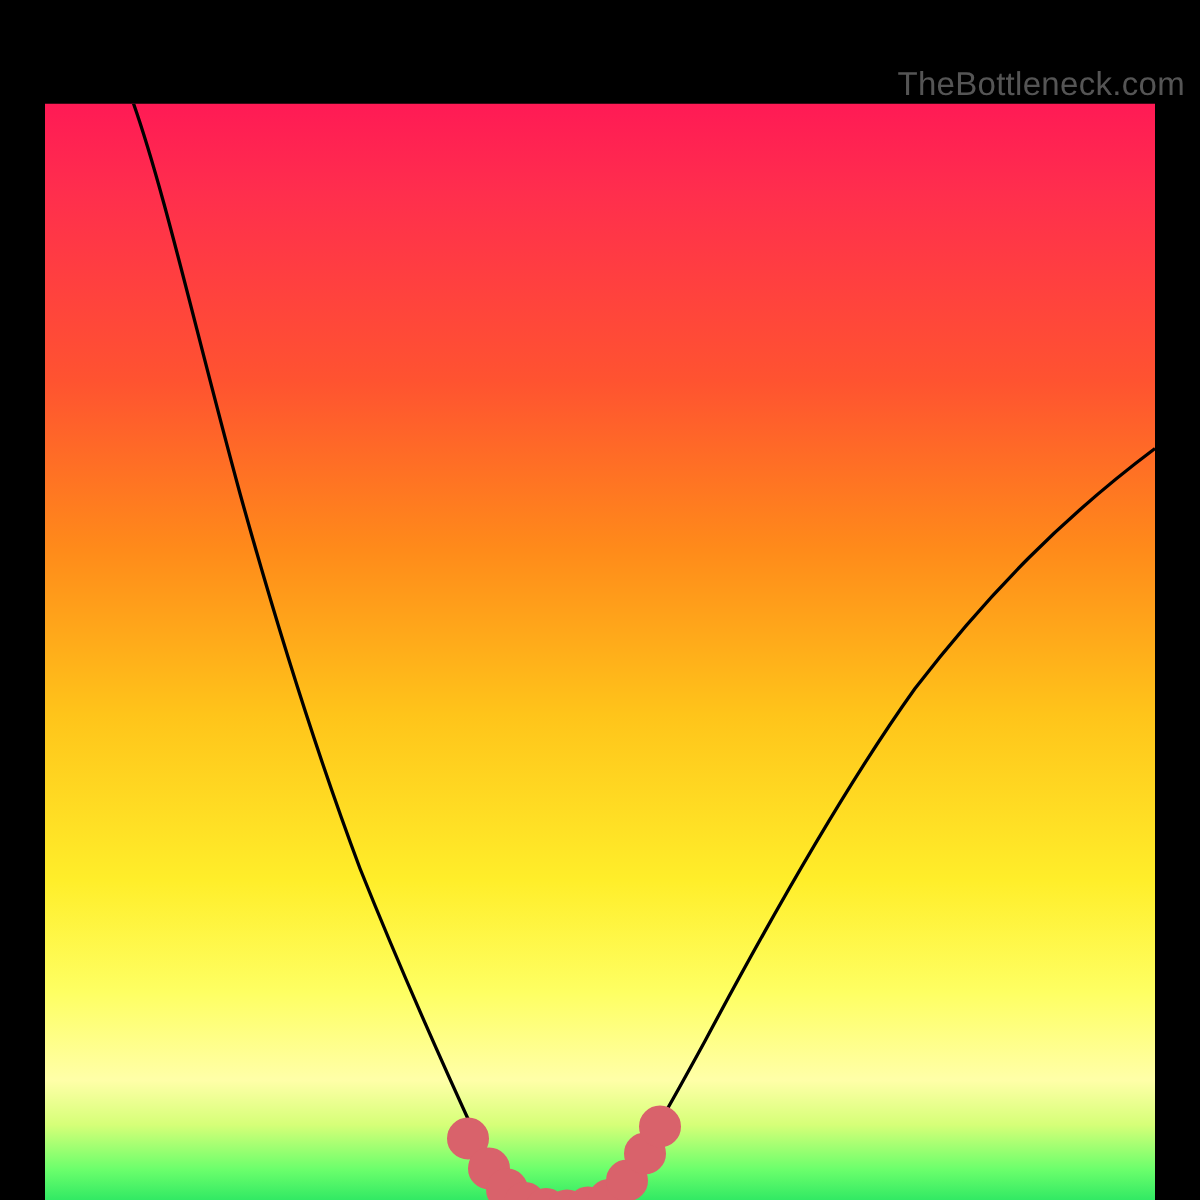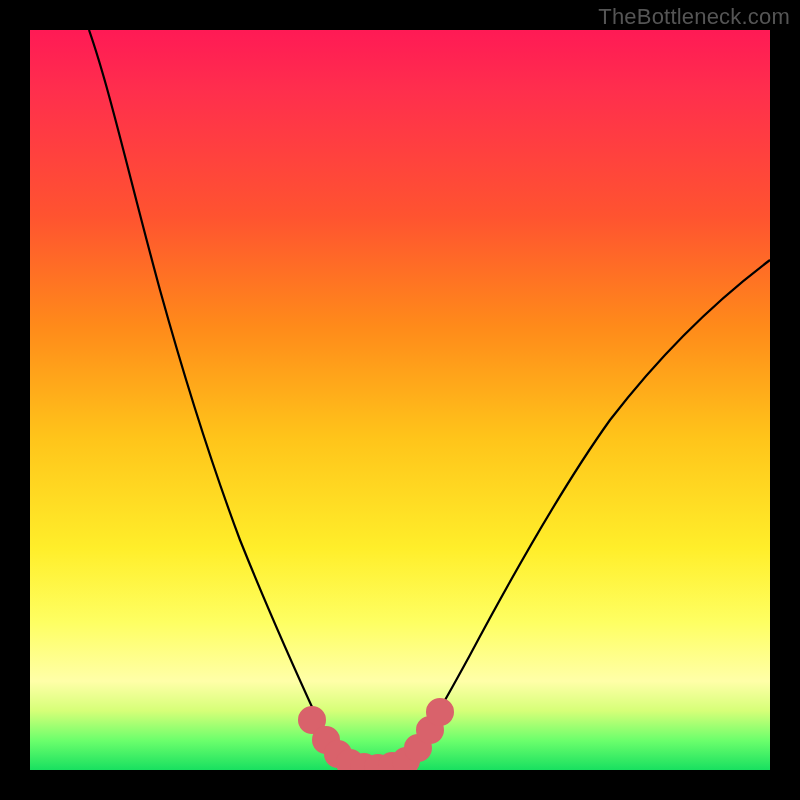--- a/index.html
+++ b/index.html
@@ -8,20 +8,21 @@
     width: 800px;
     height: 800px;
     background: #000;
     overflow: hidden;
     font-family: Arial, Helvetica, sans-serif;
   }
   .frame {
     position: absolute;
     inset: 0;
     background: #000;
+    margin-top: 39px;
   }
   .plot-area {
     position: absolute;
     left: 30px;
     top: 30px;
     width: 740px;
     height: 740px;
     overflow: hidden;
   }
   .gradient {

